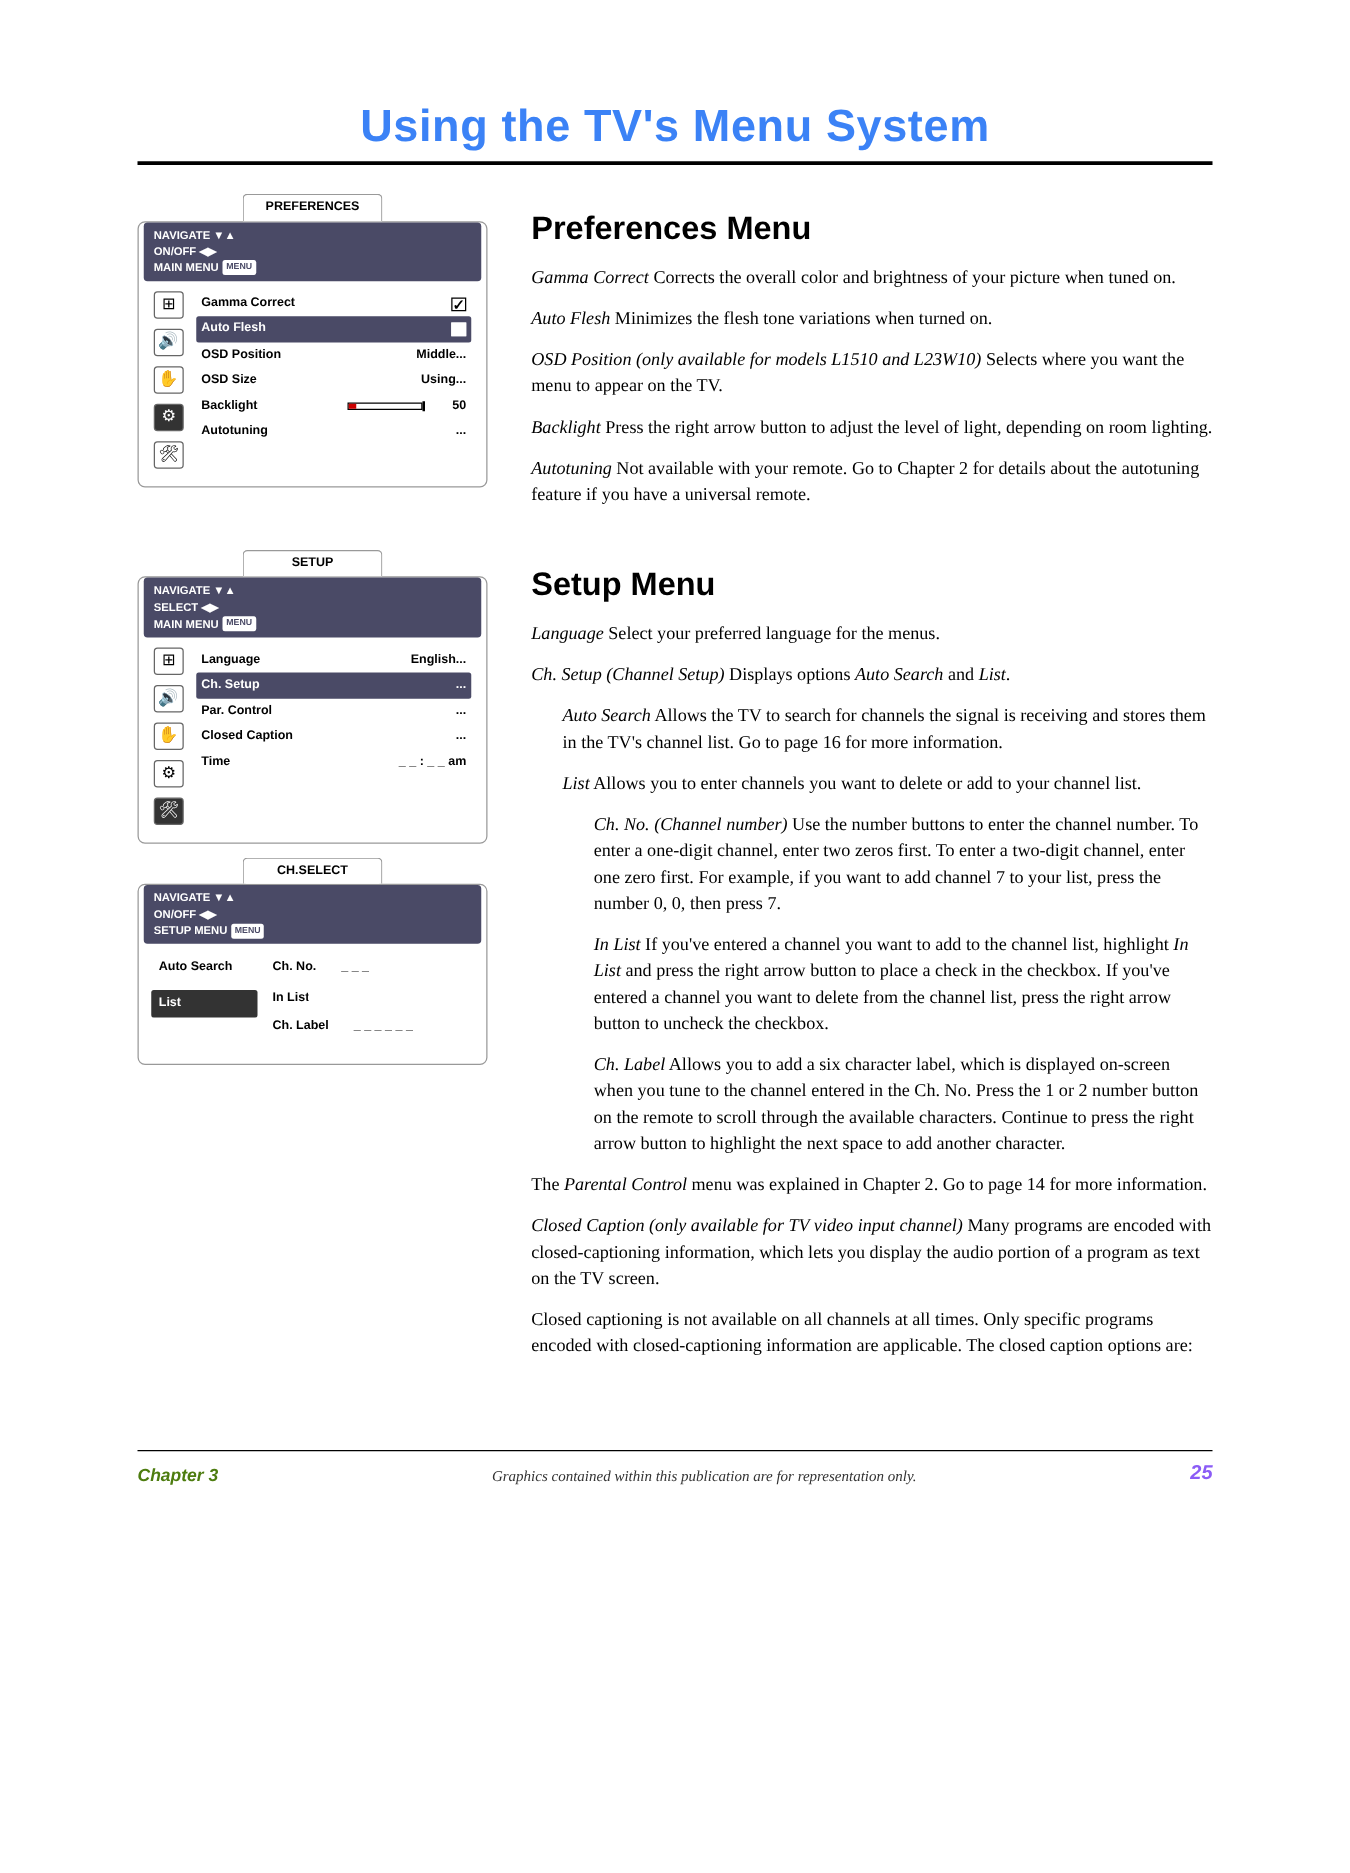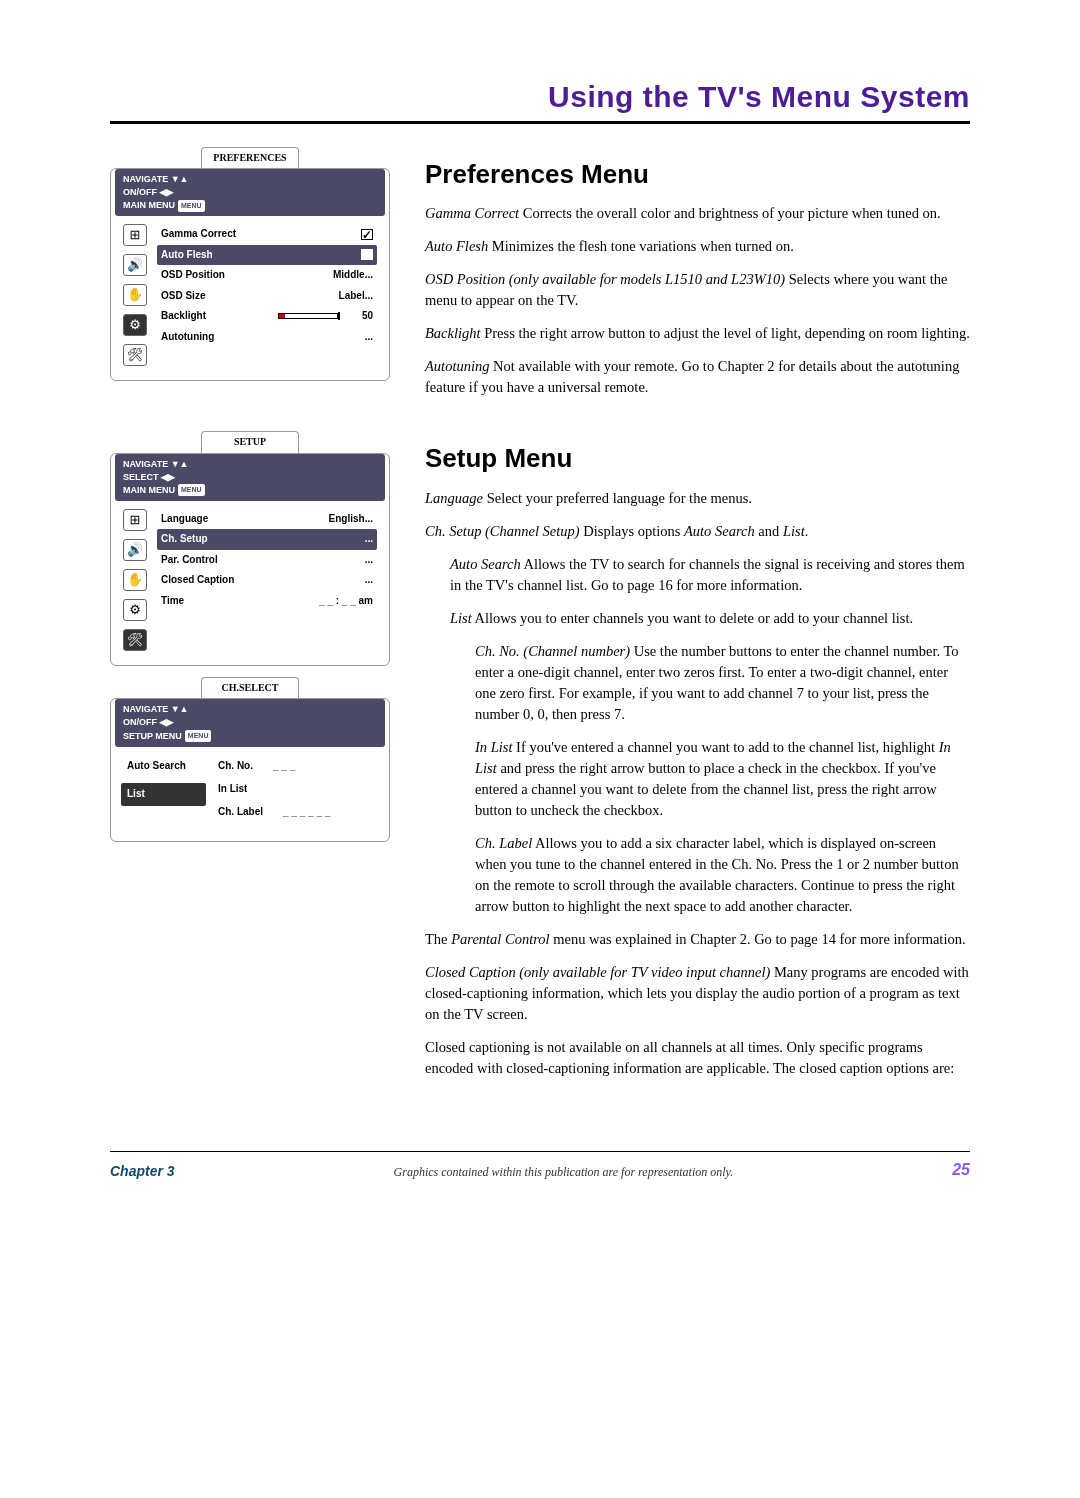--- a/index.html
+++ b/index.html
@@ -1,30 +1,30 @@
 <!DOCTYPE html>
 <html><head>
 <meta charset="utf-8">
 <style>
 * { box-sizing: border-box; margin: 0; padding: 0; }
 body { background: #fff; font-family: Georgia, serif; color: #000; width: 1080px; margin: 0 auto; padding: 75px 110px 40px 110px; font-size: 14.5px; line-height: 1.45; }
 .section-head { border-bottom: 3px solid #000; margin-bottom: 32px; }
-.section-head h1 { font-family: Arial, Helvetica, sans-serif; font-weight: 900; font-size: 30px; color: #4c1d95; text-align: right; letter-spacing: 0.5px; padding-bottom: 2px; }
+.section-head h1 { font-family: Arial, Helvetica, sans-serif; font-weight: 900; font-size: 36px; color: #3b82f6; text-align: center; letter-spacing: 0.5px; padding-bottom: 2px; }
 .row { display: flex; margin-top: 30px; gap: 35px; }
 .left { flex: 0 0 280px; }
 .right { flex: 1; }
 .right h2 { font-family: Arial, Helvetica, sans-serif; font-size: 26px; font-weight: bold; margin-bottom: 10px; }
 .right p { margin-bottom: 12px; }
 .right em { font-style: italic; }
 .indent1 { margin-left: 25px; }
 .indent2 { margin-left: 50px; }
 
 
 .menu-widget { border: 1px solid #999; border-radius: 6px; background: #fff; margin-bottom: 20px; padding-bottom: 10px; }
-.menu-title-tab { background: #fff; font-family: Liberation Serif, serif; font-size: 10px; font-weight: bold; margin: -8px auto 0; width: 98px; text-align: center; padding: 3px 0; border: 1px solid #999; border-bottom: none; border-radius: 4px 4px 0 0; position: relative; top: 0; }
+.menu-title-tab { background: #fff; font-family: Liberation Sans, sans-serif; font-size: 10px; font-weight: bold; margin: -8px auto 0; width: 112px; text-align: center; padding: 3px 0; border: 1px solid #999; border-bottom: none; border-radius: 4px 4px 0 0; position: relative; top: 0; }
 .menu-outer { position: relative; }
 .menu-tab-wrap { display:flex; justify-content:center; margin-top:-1px; }
 .menu-navbar { background: #4a4a66; color: #fff; font-family: Arial, sans-serif; font-size: 9px; font-weight: bold; display: flex; justify-content: space-between; padding: 4px 8px; margin: 0 4px; border-radius: 3px; flex-direction: column; }
 .menu-navbar .nb-item { display:flex; align-items:center; gap:3px; }
 .menu-navbar .menu-badge { background:#fff; color:#4a4a66; border-radius:2px; padding:1px 3px; font-size:7px; font-weight:bold; }
 .menu-body { display: flex; padding: 8px 12px 4px 12px; gap: 10px; }
 .menu-icons { display:flex; flex-direction:column; gap:8px; }
 .menu-icons .mi { width:24px; height:22px; border:1px solid #666; border-radius:3px; display:flex; align-items:center; justify-content:center; font-size:13px; background:#fff; }
 .menu-icons .mi.active { background:#333; color:#fff; }
 .menu-items { flex:1; font-family: Arial, sans-serif; font-size:10px; }
@@ -43,21 +43,21 @@
 
 
 .ch-body { display:flex; gap:8px; padding:8px 10px; font-family:Arial,sans-serif; font-size:10px; }
 .ch-left { flex:0 0 85px; display:flex; flex-direction:column; gap:6px; }
 .ch-left .cl-item { font-weight:bold; padding:4px 6px; border-radius:2px; }
 .ch-left .cl-item.hl { background:#333; color:#fff; }
 .ch-right { flex:1; }
 .ch-right .mi-row { padding:4px 4px; }
 
 .footer { border-top:1px solid #000; margin-top:60px; display:flex; justify-content:space-between; align-items:flex-end; padding-top:6px; }
-.footer .ch { font-family: Arial, sans-serif; color:#0c4a6e; font-style:italic; font-weight:bold; font-size:14px; }
+.footer .ch { font-family: Arial, sans-serif; color:#4d7c0f; font-style:italic; font-weight:bold; font-size:14px; }
 .footer .mid { font-style:italic; font-size:12px; color:#333; }
 .footer .pg { font-family: Arial, sans-serif; color:#8b5cf6; font-weight:bold; font-style:italic; font-size:16px; }
 </style>
 </head>
 <body>
 
 <div class="section-head">
   <h1>Using the TV's Menu System</h1>
 </div>
 
@@ -92,21 +92,21 @@
             <div class="mi-row hl">
                 <span class="mi-label">Auto Flesh</span>
                 <span class="chk on white"></span>
               </div>
             <div class="mi-row">
                 <span class="mi-label">OSD Position</span>
                 <span class="mi-val">Middle...</span>
               </div>
             <div class="mi-row">
                 <span class="mi-label">OSD Size</span>
-                <span class="mi-val">Label...</span>
+                <span class="mi-val">Using...</span>
               </div>
             <div class="mi-row">
                 <span class="mi-label">Backlight</span>
                 <span class="backlight-bar">
                   <span class="backlight-track">
                     <span class="backlight-fill"></span>
                     <span class="backlight-cap"></span>
                   </span>
                   <span class="mi-val">50</span>
                 </span>

